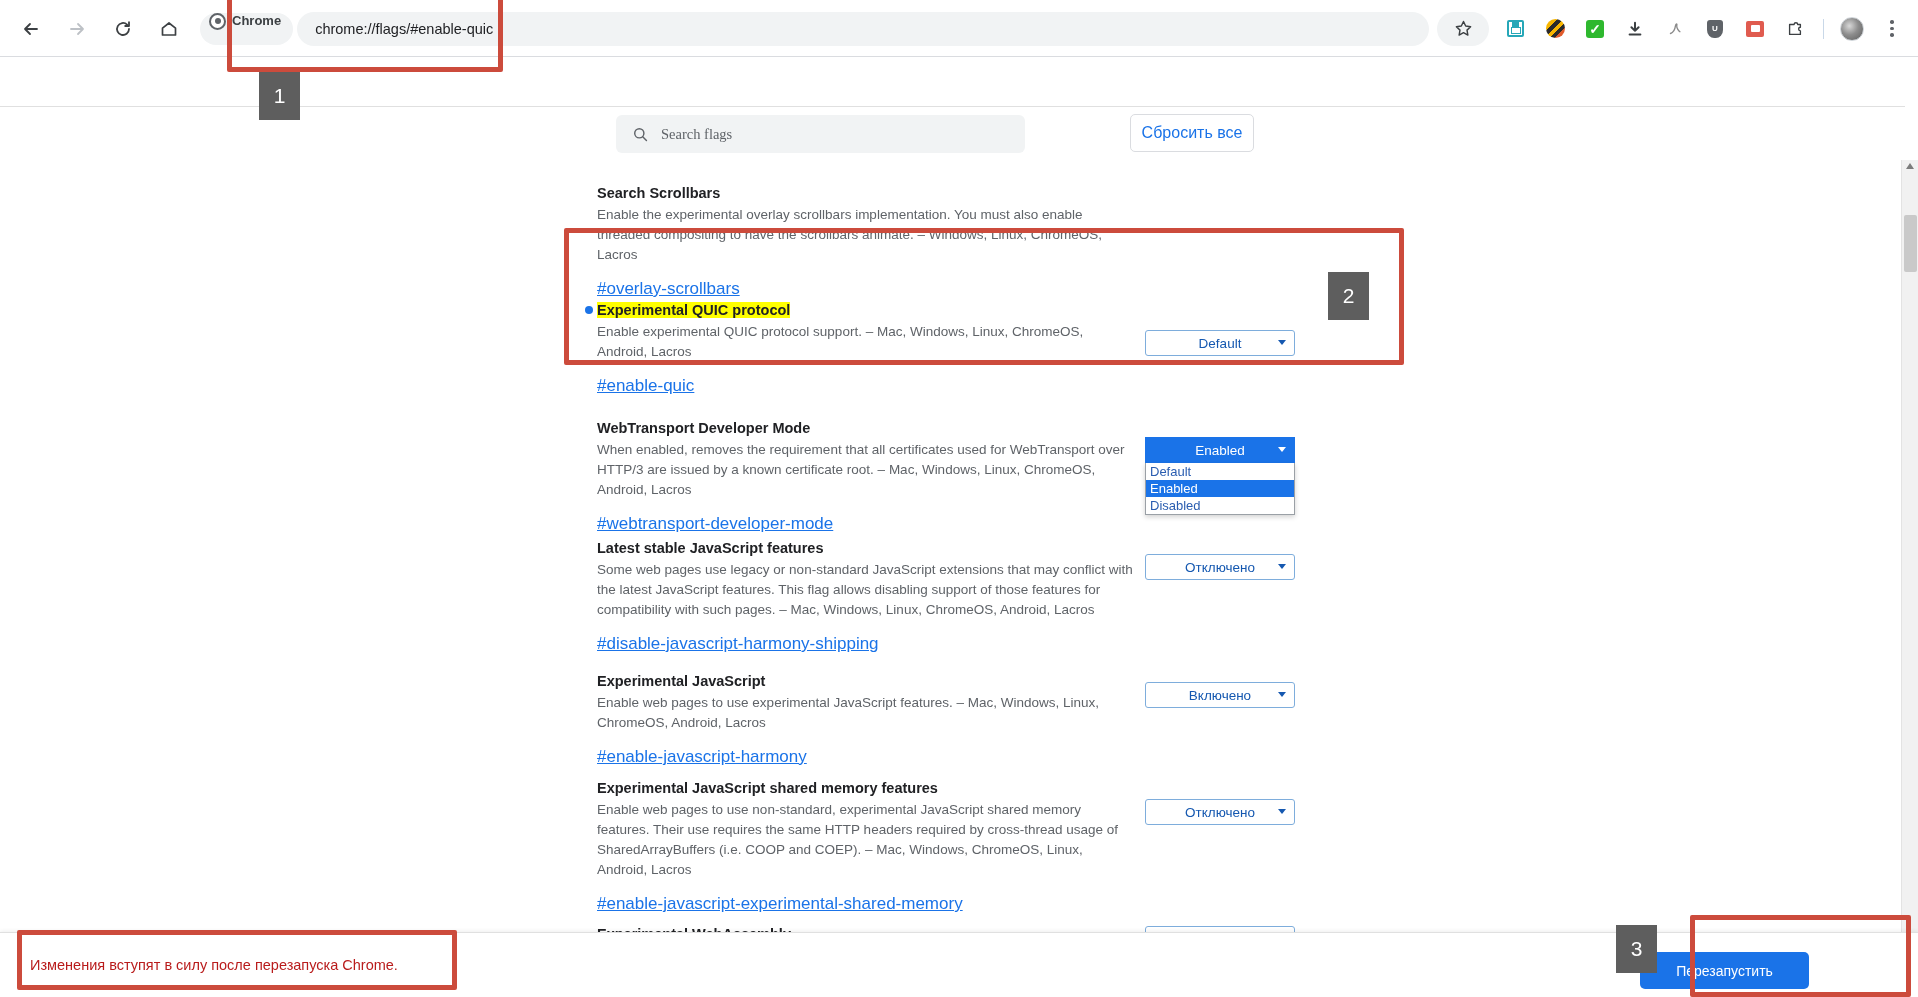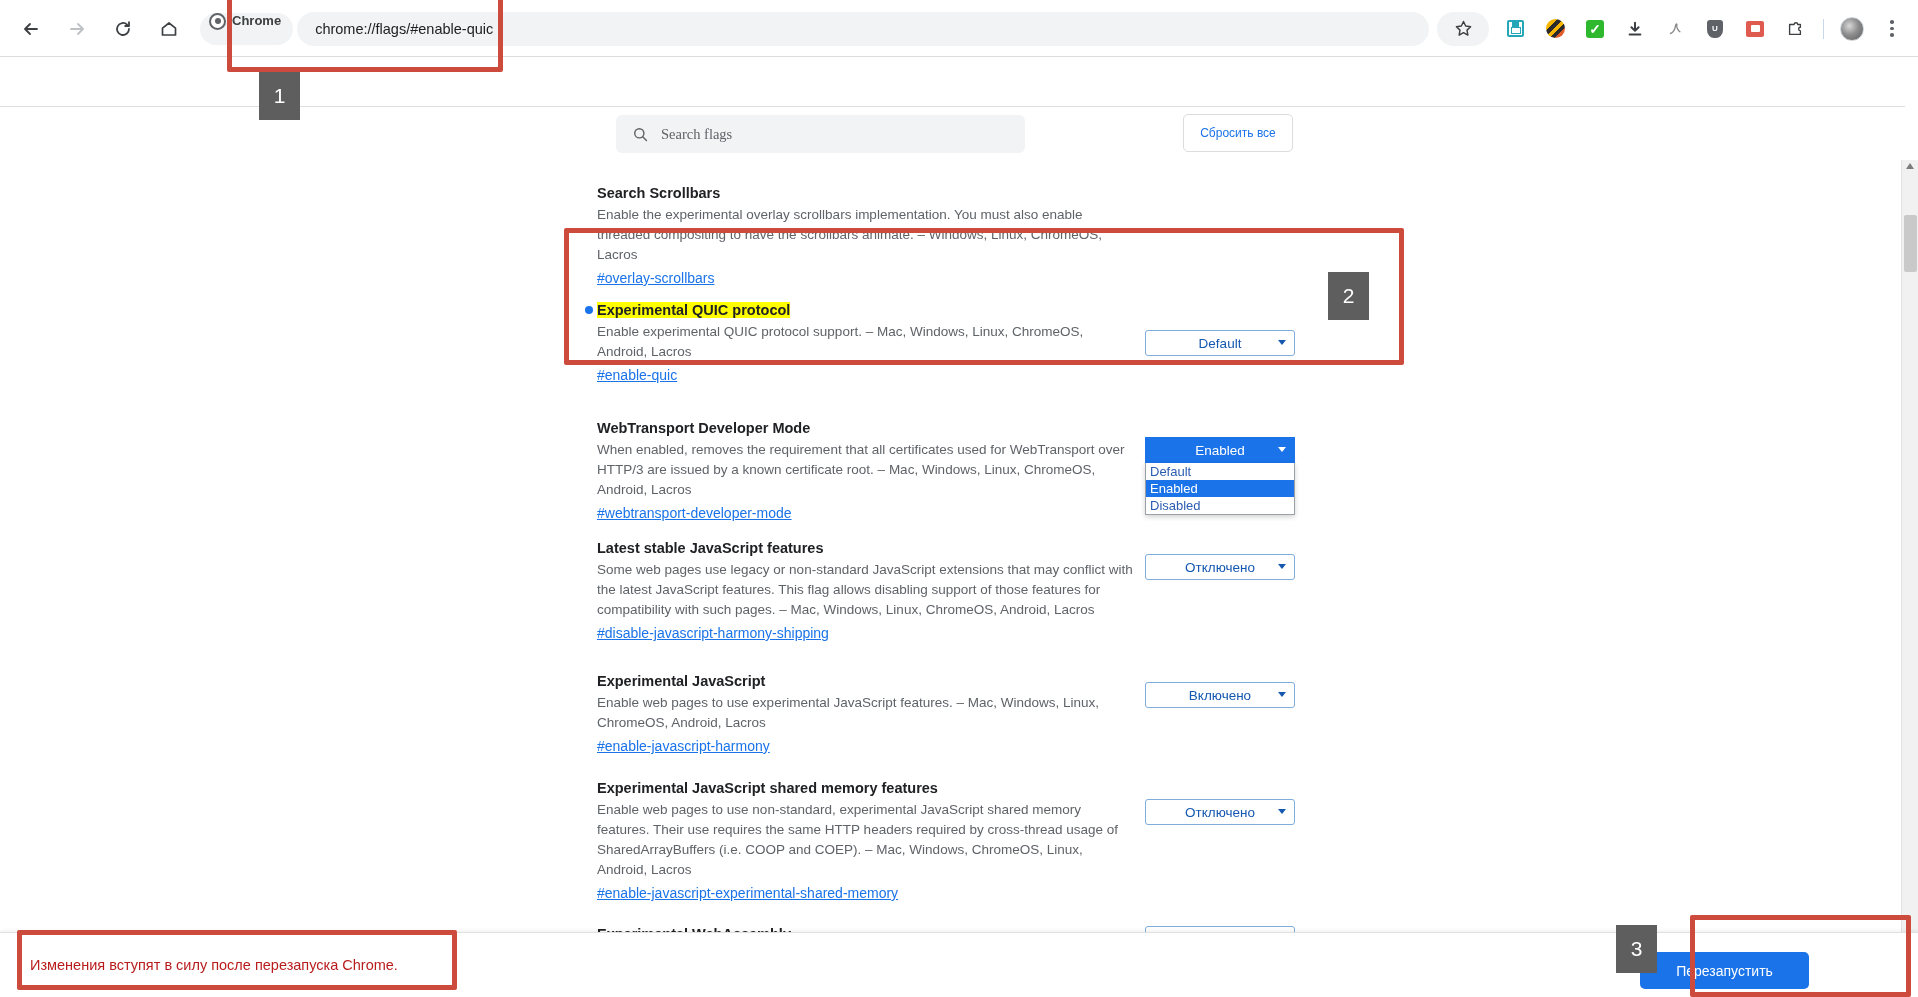--- a/index.html
+++ b/index.html
@@ -116,24 +116,24 @@
   .search-box {
     position:absolute; left:616px; top:58px;
     width: 409px; height: 38px;
     background: #f1f3f4; border-radius: 6px;
     display: flex; align-items: center; gap: 12px;
     padding: 0 16px;
     font-family: Liberation Serif, serif;
   }
   .search-box .txt { font-size: 14.5px; color: #5f6368; }
   .reset-btn {
-    position:absolute; left:1183px; top:57px;
-    width: 110px; height: 38px;
+    position:absolute; left:1130px; top:57px;
+    width: 124px; height: 38px;
     border: 1px solid #dadce0; border-radius: 5px;
-    background:#fff; color:#1a73e8; font-size:12px;
+    background:#fff; color:#1a73e8; font-size:16px;
     display:flex;align-items:center;justify-content:center;
     cursor:pointer; font-family:"Liberation Sans",sans-serif;
   }
   .page-hr {
     position:absolute; left:0; top:49px; width:1905px; height:1px; background:#e0e0e0;
   }
 
   .flags-list {
     position: absolute; top: 110px; left: 0;
     width: 1905px; height: 765px;
@@ -147,22 +147,22 @@
   .flag-title {
     font-size: 14.5px; color: #202124; font-weight: bold;
     margin-bottom: 4px; display:inline-block;
   }
   .flag-title.hl { background: #ffff00; font-weight: bold; }
   .flag-desc {
     font-size: 13.5px; color: #5f6368; line-height: 20px;
     max-width: 538px;
   }
   .flag-anchor {
-    font-size: 14px; color: #1a73e8;
-    text-decoration: underline; margin-top: 5px; display:inline-block;
+    font-size: 17px; color: #1a73e8;
+    text-decoration: underline; margin-top: 14px; display:inline-block;
     cursor:pointer;
     text-align:right;
   }
   .flag-dot {
     position:absolute; left: 585px; margin-top: 5px;
     width: 8px; height: 8px; border-radius: 50%; background: #1a73e8;
   }
 
   
   .sel {

